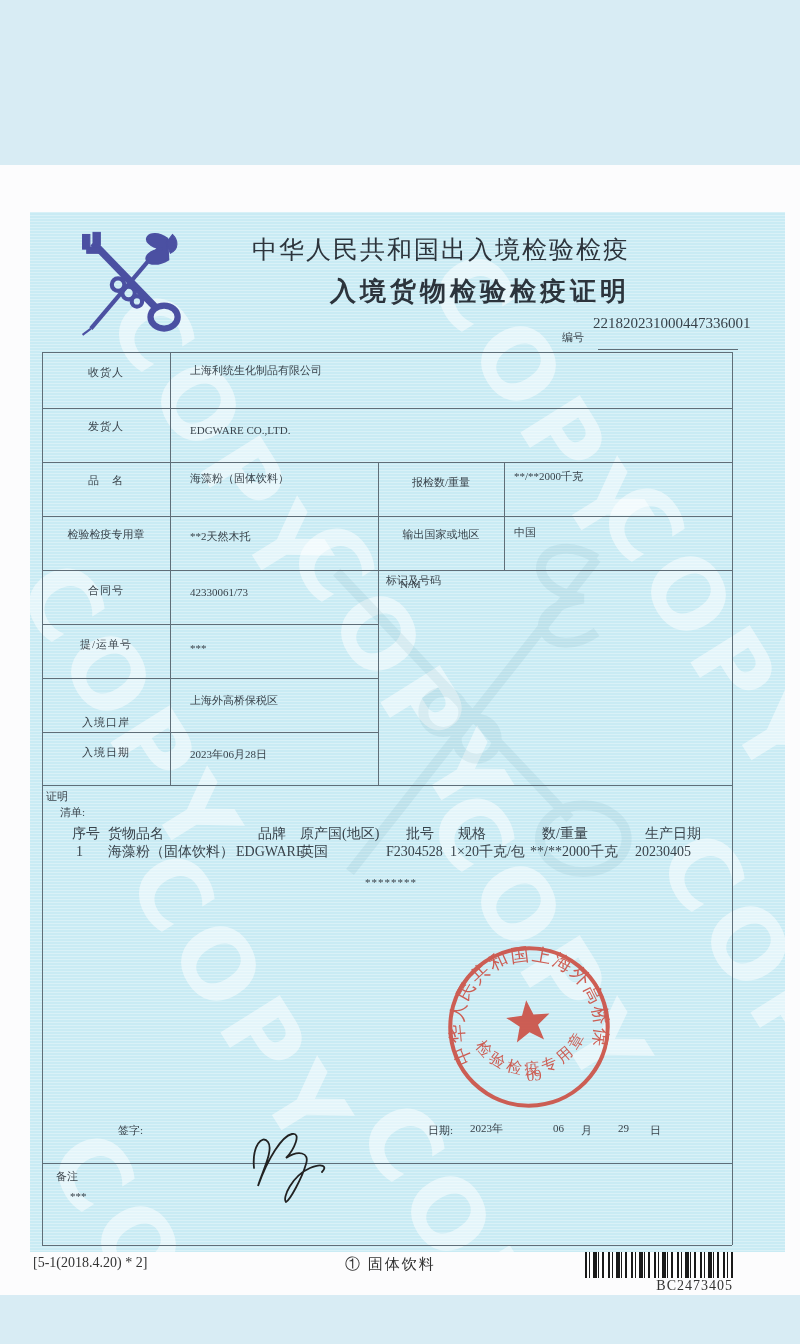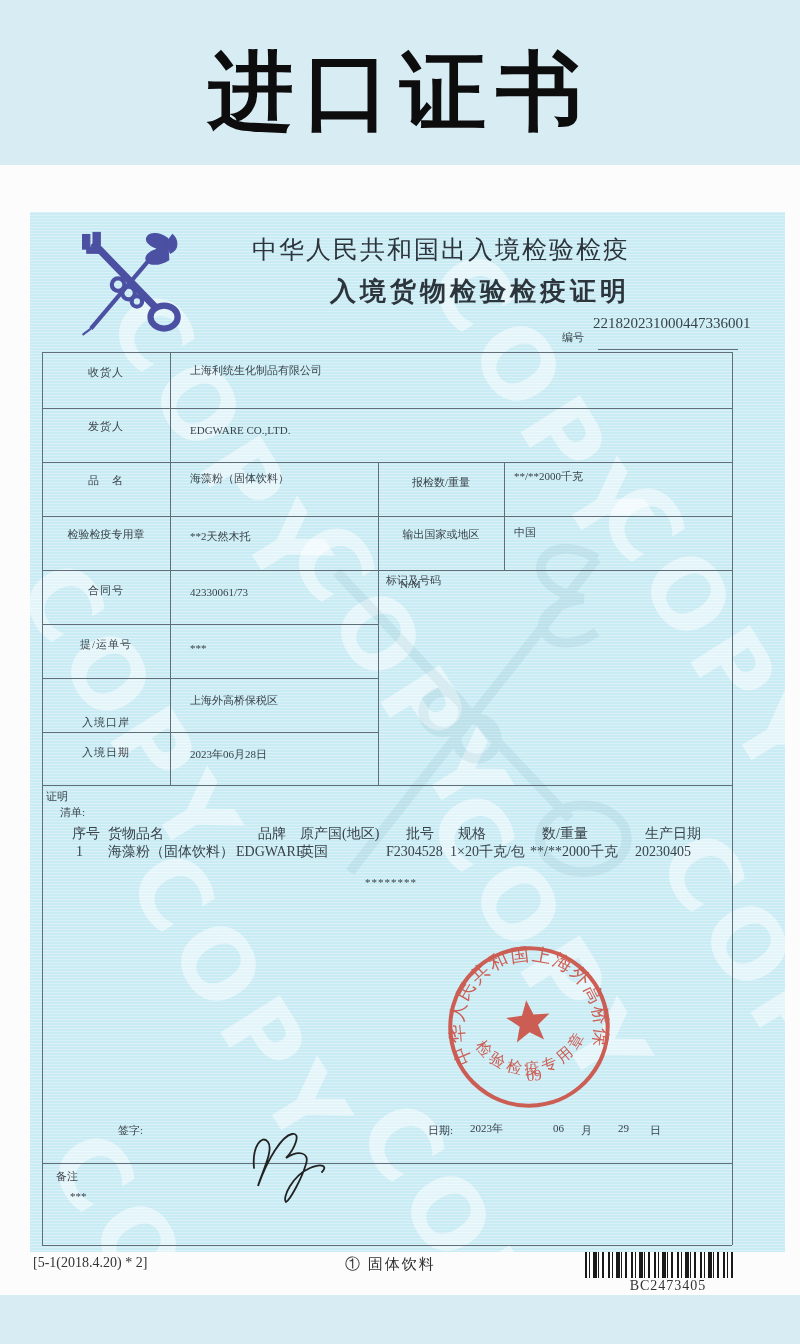--- a/index.html
+++ b/index.html
@@ -26,21 +26,20 @@
   .footer-text{position:absolute;font-size:14px;color:#333;}
   .barcode{position:absolute;left:585px;top:1252px;width:148px;height:26px;background:
      repeating-linear-gradient(90deg,#1a1a1a 0 2px,#fff 2px 4px,#1a1a1a 4px 5px,#fff 5px 8px,
        #1a1a1a 8px 12px,#fff 12px 13px,#1a1a1a 13px 14px,#fff 14px 17px,#1a1a1a 17px 19px,#fff 19px 23px);}
 </style>
 </head>
 <body>
 
 <div class="page">
 
-  <div class="banner-title">进口证书</div>
 
   <div class="paper">
 
     <div class="cert">
 
       <div class="wm" style="left:150px;top:60px">COPY</div>
       <div class="wm" style="left:470px;top:20px">COPY</div>
       <div class="wm" style="left:60px;top:330px">COPY</div>
       <div class="wm" style="left:330px;top:290px">COPY</div>
       <div class="wm" style="left:640px;top:250px">COPY</div>
@@ -182,15 +181,15 @@
 
       <div class="t" style="left:26px;top:958px">备注</div>
       <div class="t" style="left:40px;top:978px">***</div>
     </div>
 
     <div class="footer-text" style="left:33px;top:1090px">[5-1(2018.4.20) * 2]</div>
     <div class="footer-text" style="left:345px;top:1090px;font-size:15px;letter-spacing:2px">① 固体饮料</div>
   </div>
 
   <div class="barcode"></div>
-  <div class="footer-text" style="left:603px;top:1278px;width:130px;text-align:center;letter-spacing:1px">BC2473405</div>
+  <div class="footer-text" style="left:603px;top:1278px;width:130px;text-align:right;letter-spacing:1px">BC2473405</div>
 
 </div>
 
 </body></html>

